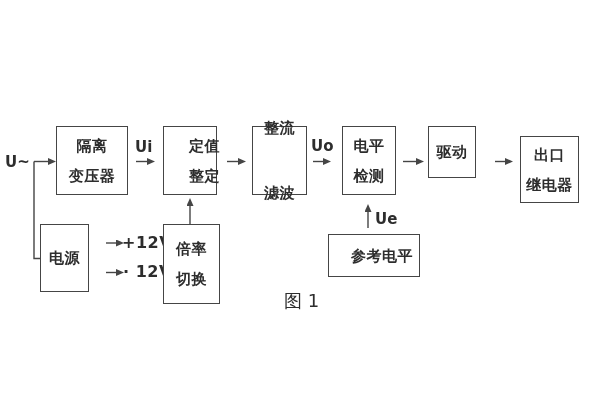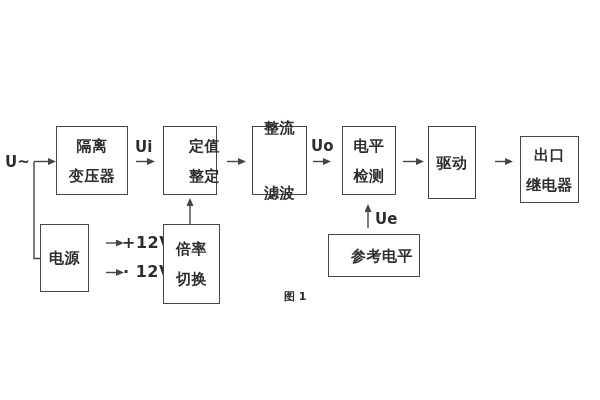--- a/index.html
+++ b/index.html
@@ -35,21 +35,21 @@
   }
   .box .bline { display: block; line-height: 30px; white-space: nowrap; }
   .sig {
     position: absolute;
     font-size: 15px;
     font-weight: 600;
     line-height: 1;
     white-space: nowrap;
   }
   .v12 { font-size: 16px; letter-spacing: 0.5px; }
-  .caption { position: absolute; font-size: 11px; font-weight: 700; }
+  .caption { position: absolute; font-size: 18px; font-weight: 400; }
 </style>
 </head>
 <body>
 
 <div class="stage">
 
   <svg class="wires" viewBox="0 0 600 400" xmlns="http://www.w3.org/2000/svg">
     <defs>
       <marker id="ah" class="ah" markerUnits="userSpaceOnUse" markerWidth="8" markerHeight="7" refX="0" refY="3.5" orient="auto">
         <path class="ah" d="M0,0 L8,3.5 L0,7 Z"></path>
@@ -92,21 +92,21 @@
   <div class="box" style="left:252px; top:126px; width:55px; height:69px;gap:35px;">
     <span class="bline">整流</span>
     <span class="bline">滤波</span>
   </div>
 
   <div class="box" style="left:342px; top:126px; width:54px; height:69px;">
     <span class="bline">电平</span>
     <span class="bline">检测</span>
   </div>
 
-  <div class="box" style="left:428px; top:126px; width:48px; height:73px;">
+  <div class="box" style="left:428px; top:126px; width:48px; height:52px;">
     <span class="bline">驱动</span>
   </div>
 
   <div class="box" style="left:520px; top:127px; width:59px; height:67px;margin-top:9px;">
     <span class="bline">出口</span>
     <span class="bline">继电器</span>
   </div>
 
   <div class="box" style="left:40px; top:224px; width:49px; height:68px;">
     <span class="bline">电源</span>

